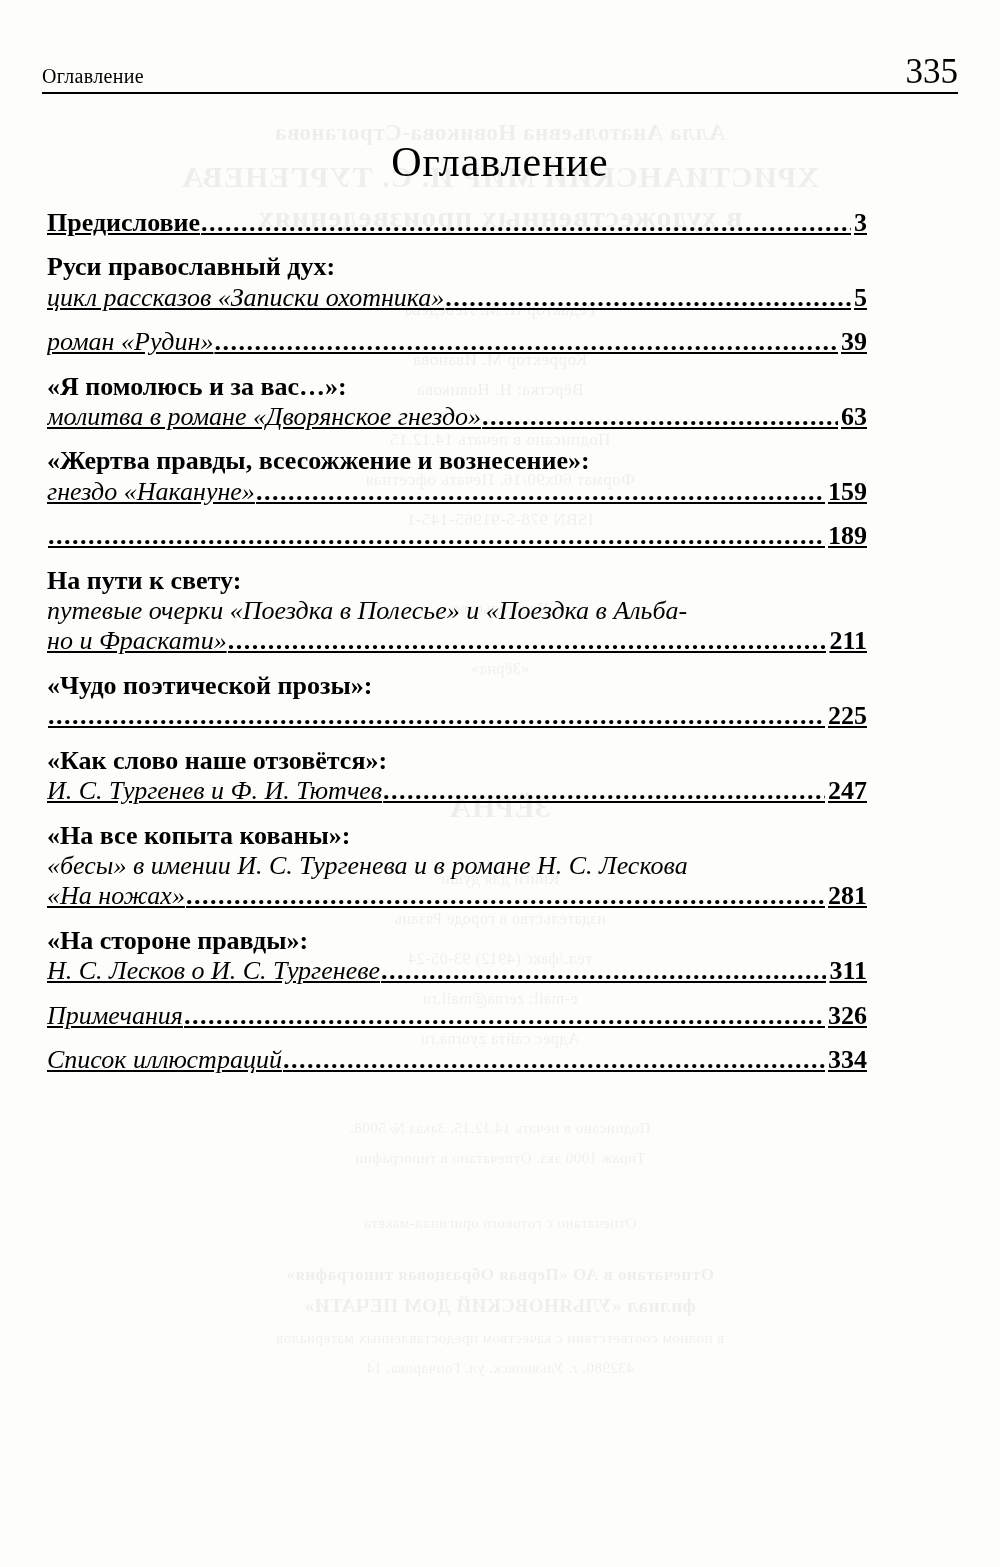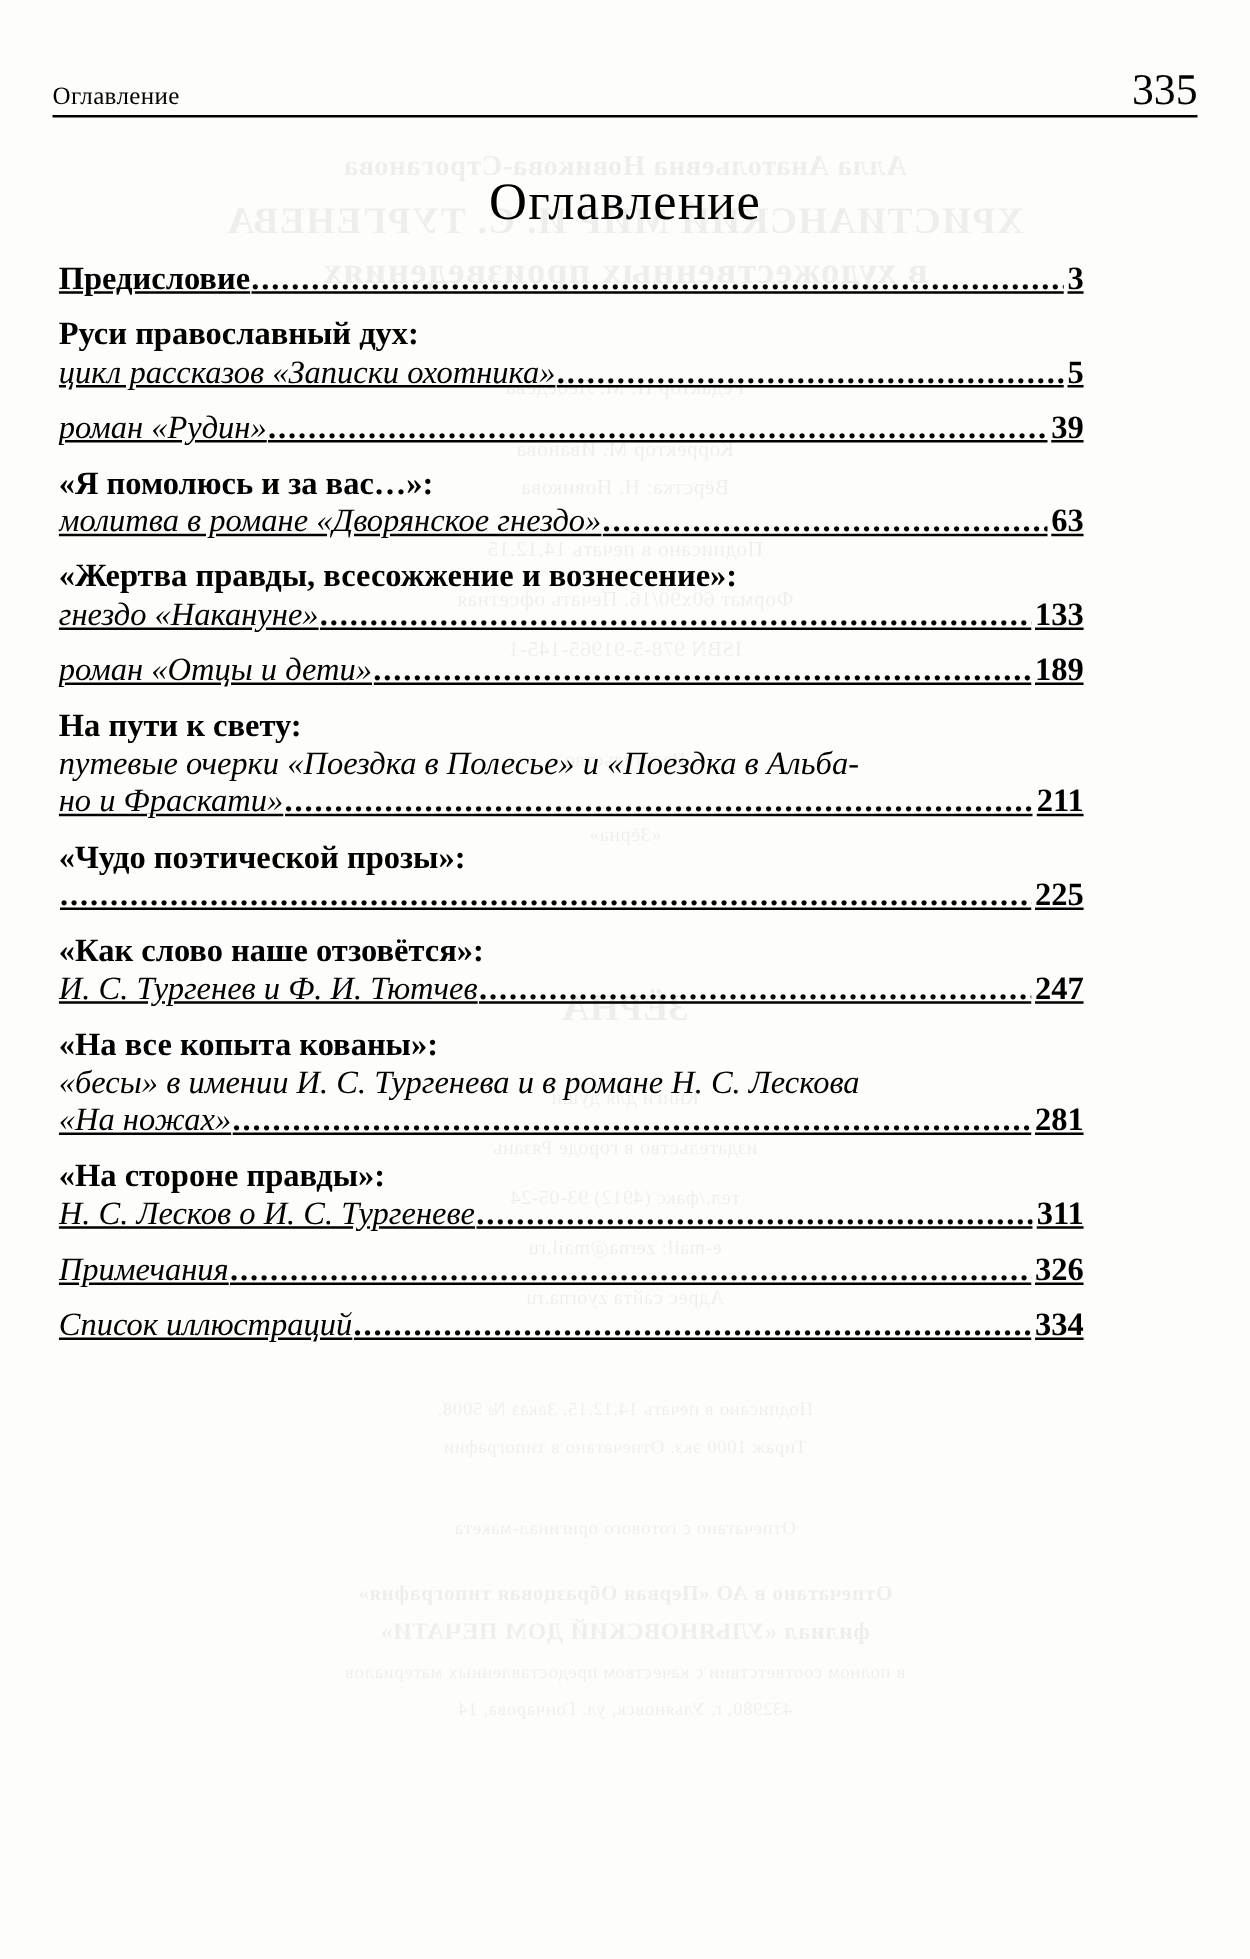--- a/index.html
+++ b/index.html
@@ -221,26 +221,25 @@
           <span class="leader-text l-sub">молитва в романе «Дворянское гнездо» </span>
           <span class="dots">........................................................................................................................................................................................................</span>
           <span class="pageno">63</span>
         </div>
       </div>
       <div class="entry">
         <div class="line l-head">«Жертва правды, всесожжение и вознесение»:</div>
         <div class="line leader-row">
           <span class="leader-text l-sub">гнездо «Накануне»</span>
           <span class="dots">........................................................................................................................................................................................................</span>
-          <span class="pageno">133</span>
-        </div>
-      </div>
-      <div class="entry">
-        <div class="line leader-row">
-          <span class="leader-text l-sub">роман «Отцы и дети» </span>
+          <span class="pageno">159</span>
+        </div>
+      </div>
+      <div class="entry">
+        <div class="line leader-row">
           <span class="dots">........................................................................................................................................................................................................</span>
           <span class="pageno">189</span>
         </div>
       </div>
       <div class="entry">
         <div class="line l-head">На пути к свету:</div>
         <div class="line l-sub">путевые очерки «Поездка в Полесье» и «Поездка в Альба-</div>
         <div class="line leader-row">
           <span class="leader-text l-sub">но и Фраскати»</span>
           <span class="dots">........................................................................................................................................................................................................</span>

